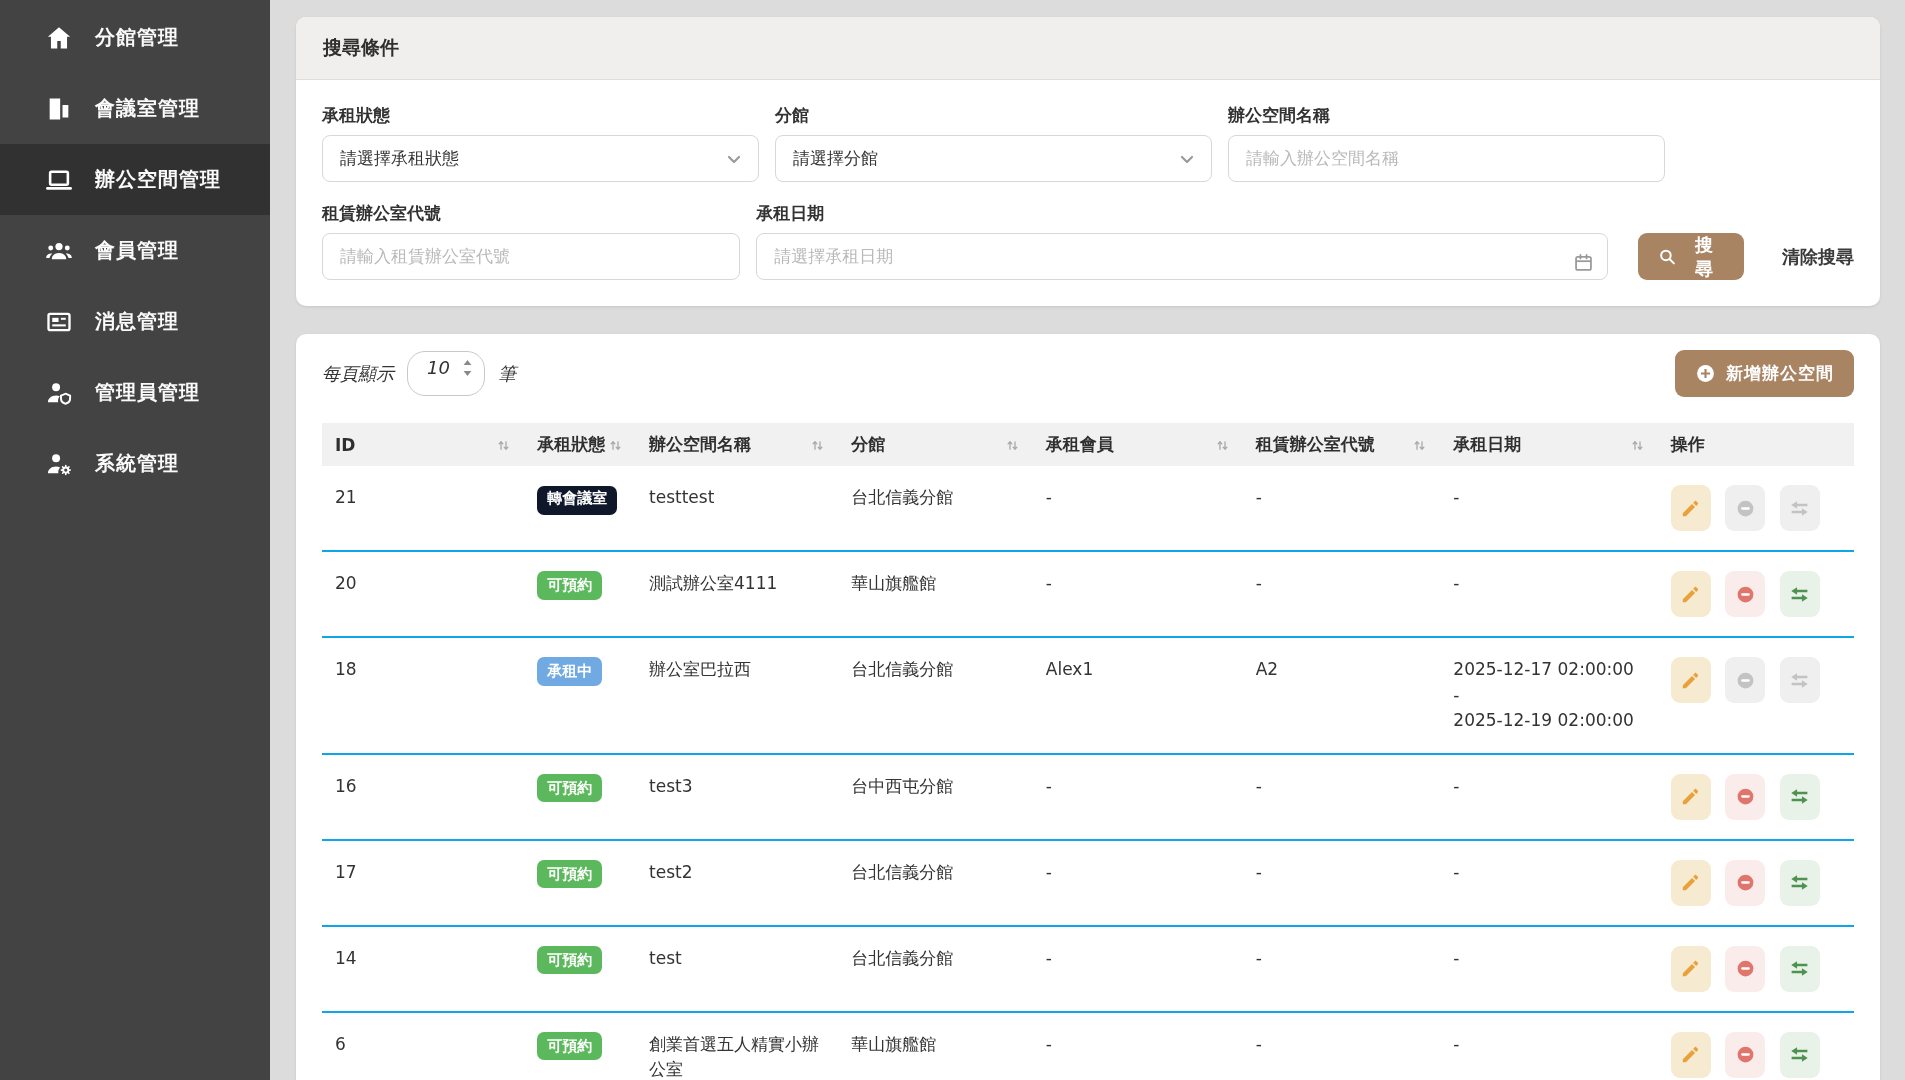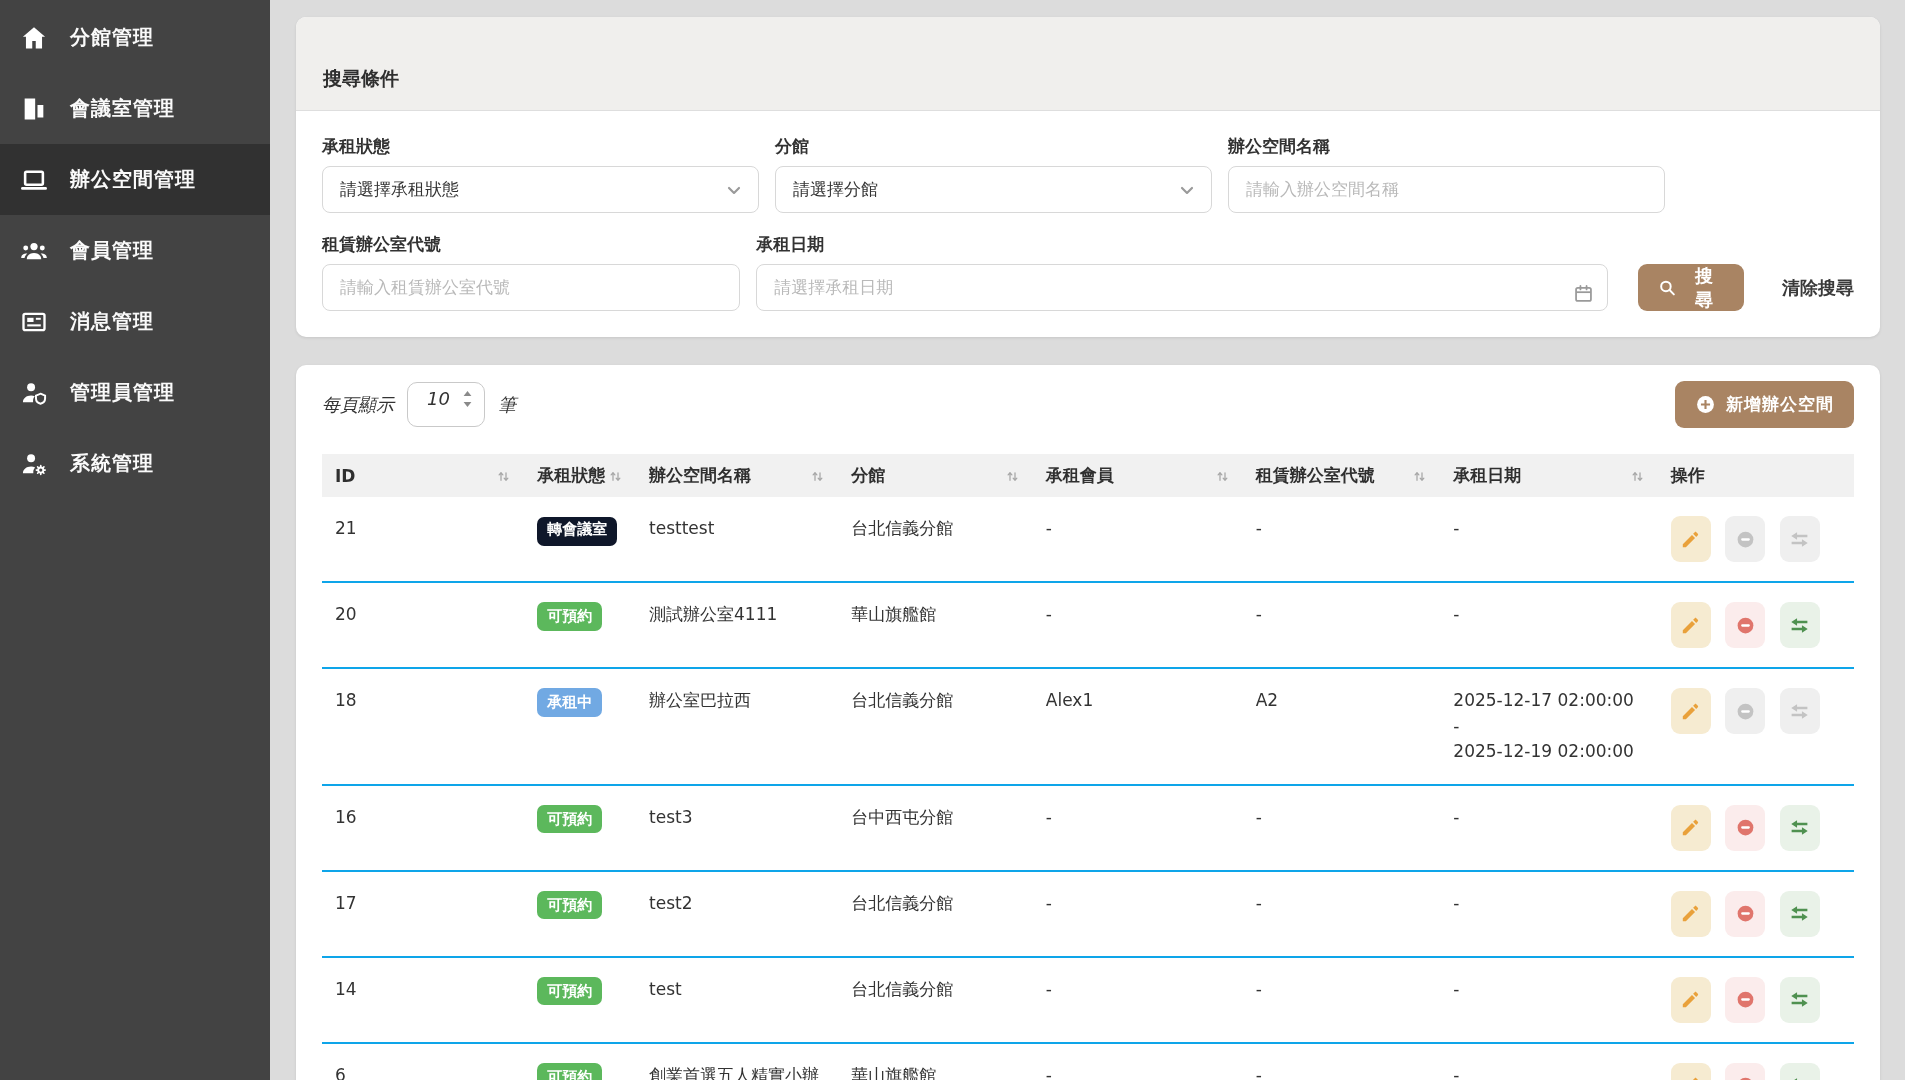--- a/index.html
+++ b/index.html
@@ -3,34 +3,34 @@
 <meta charset="utf-8">
 <style>
   * { margin:0; padding:0; box-sizing:border-box; }
   html,body { width:1905px; height:1080px; overflow:hidden; }
   body { font-family:"DejaVu Sans","Liberation Sans",sans-serif; background:#dcdcdc; color:#333; }
 
   .app { position:relative; width:1905px; height:1080px; }
 
   
   .sidebar { position:absolute; left:0; top:0; width:270px; height:1080px; background:#434343; padding-top:2px; }
-  .side-item { display:flex; align-items:center; height:71px; padding-left:19px; cursor:pointer; }
+  .side-item { display:flex; align-items:center; height:71px; padding-left:44px; cursor:pointer; }
   .side-item.active { background:#313131; }
   .side-icon { width:30px; height:30px; display:flex; align-items:center; justify-content:center; margin-right:21px; flex:0 0 30px; }
   .side-icon svg { width:28px; height:28px; }
   .side-label { color:#fafafa; font-size:20px; font-weight:600; letter-spacing:1px; white-space:nowrap; }
 
   
   .main { position:absolute; left:270px; top:0; right:0; bottom:0; padding:17px 25px 0 26px; overflow:hidden; }
   .card { background:#fff; border-radius:10px; box-shadow:0 1px 3px rgba(0,0,0,.10); }
 
   
   .search-card { margin-bottom:28px; }
   .card-header { background:#f0efed; border-bottom:1px solid #dedede; border-radius:10px 10px 0 0; padding:18px 27px; }
-  .card-title { font-size:19px; font-weight:700; color:#2f2f2f;margin-top:31px; }
+  .card-title { font-size:19px; font-weight:700; color:#2f2f2f; }
   .card-body { padding:24px 26px 26px 26px; }
   .form-row1 { display:grid; grid-template-columns:437px 437px 437px; column-gap:16px; margin-bottom:20px; }
   .form-row2 { display:flex; column-gap:16px; align-items:flex-end; }
   .field-label { display:block; font-size:17px; font-weight:700; color:#323232; margin-bottom:8px; }
   .control { height:47px; border:1px solid #d8d8d8; border-radius:8px; background:#fff; font-size:17px; display:flex; align-items:center; padding:0 14px 0 17px; width:100%; color:#333; }
   .select-box { justify-content:space-between; cursor:pointer; }
   .select-box .sel-text { color:#333; }
   input.control { color:#333; }
   input.control::placeholder { color:#b9b9b9; }
   .f-code { width:437px; }
@@ -41,21 +41,21 @@
   .chev { width:20px; height:20px; flex:0 0 20px; }
   .btn { border:none; cursor:pointer; font-family:inherit; }
   .btn-search { height:47px; padding:16px 20px; margin-left:14px; background:#a98463; color:#fff; font-size:18px; font-weight:700; border-radius:9px; display:flex; align-items:center; gap:9px; letter-spacing:2px; }
   .btn-search svg { width:20px; height:20px; }
   .clear-link { margin-left:22px; height:47px; display:flex; align-items:center; font-size:18px; font-weight:600; color:#3a3a3a; cursor:pointer; white-space:nowrap; }
 
   
   .table-card { padding:16px 26px 28px 26px; min-height:790px; }
   .toolbar { display:flex; align-items:center; margin-bottom:26px; }
   .per-page { display:flex; align-items:center; gap:13px; font-size:18px; color:#333;font-style:italic; }
-  .pp-select { width:78px; height:45px; border:1px solid #c9c9c9; border-radius:10px; display:flex; align-items:center; justify-content:space-between; padding:0 9px 12px 19px; cursor:pointer; background:#fff; }
+  .pp-select { width:78px; height:45px; border:1px solid #c9c9c9; border-radius:18px; display:flex; align-items:center; justify-content:space-between; padding:0 9px 12px 19px; cursor:pointer; background:#fff; }
   .pp-value { font-size:18px; color:#333; }
   .pp-stepper svg { width:15px; height:22px; display:block; }
   .btn-add { margin-left:auto; height:47px; padding:0 20px; background:#a98463; color:#fff; font-size:17px; font-weight:700; border-radius:9px; display:flex; align-items:center; gap:10px; letter-spacing:1px; }
   .btn-add svg { width:21px; height:21px; }
 
   table { width:100%; border-collapse:collapse; table-layout:fixed; }
   thead th { background:#f1f1f1; font-size:17px; font-weight:700; color:#2f2f2f; text-align:left; padding:10px 13px; height:40px; cursor:pointer; }
   thead th .th-inner { display:flex; align-items:center; justify-content:space-between; }
   .sort-ic { width:15px; height:15px; flex:0 0 15px; opacity:.75; }
   tbody td { font-size:17px; color:#333; padding:19px 13px; border-bottom:2px solid #0ea5e9; vertical-align:top; line-height:1.5; word-break:break-word; }

